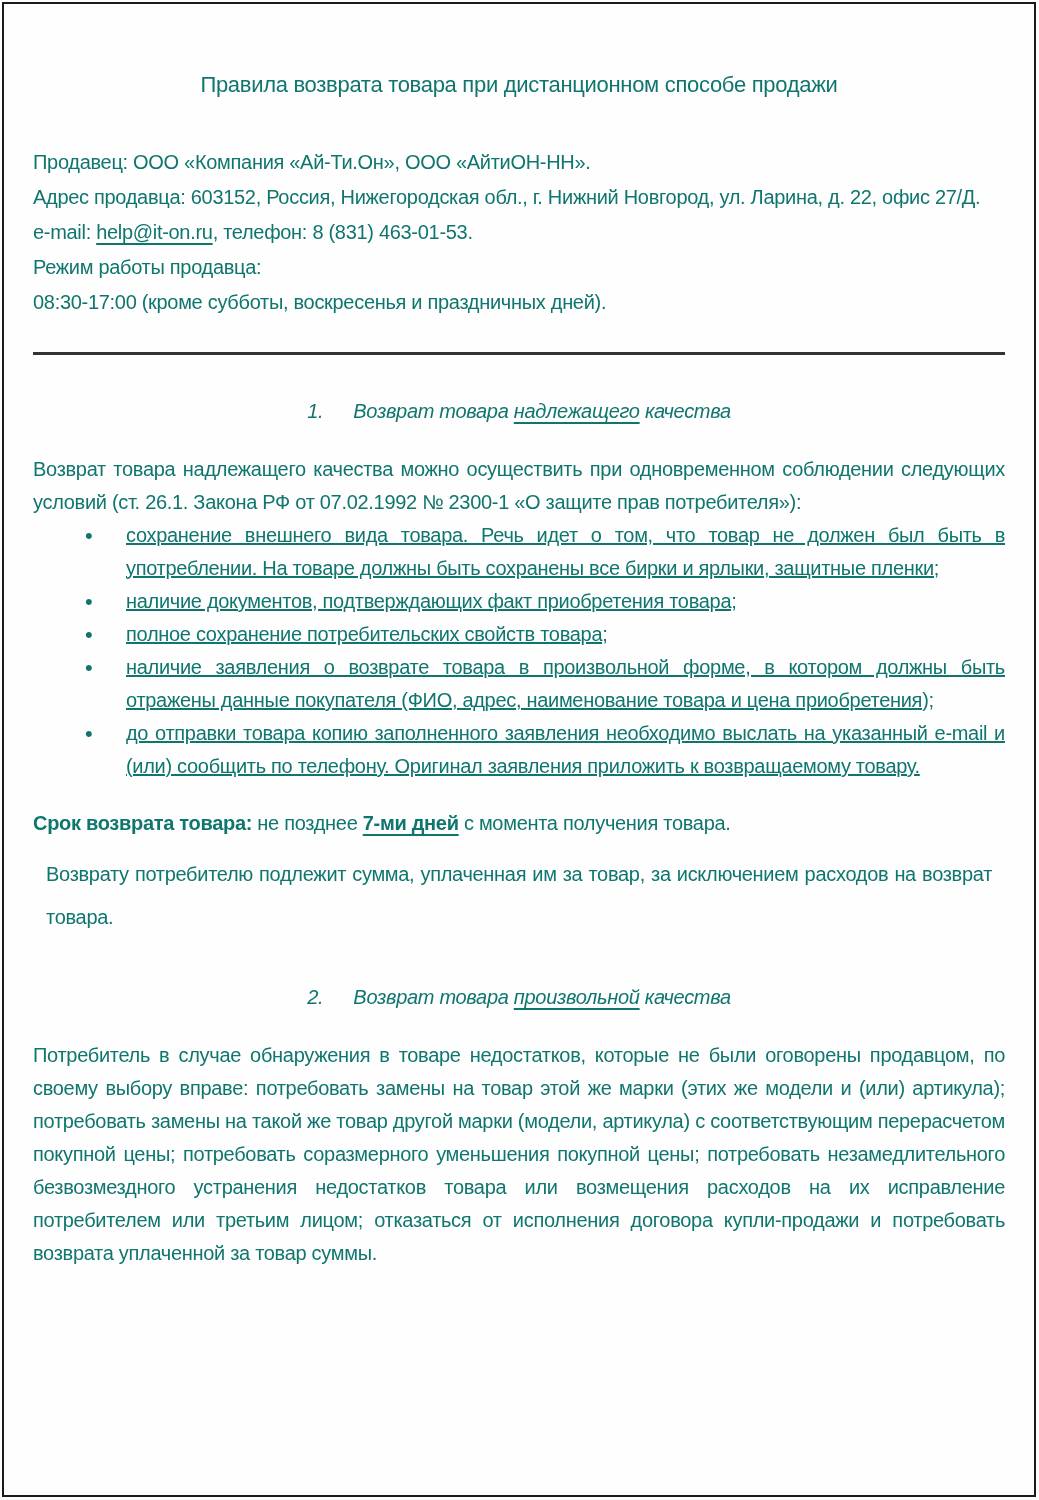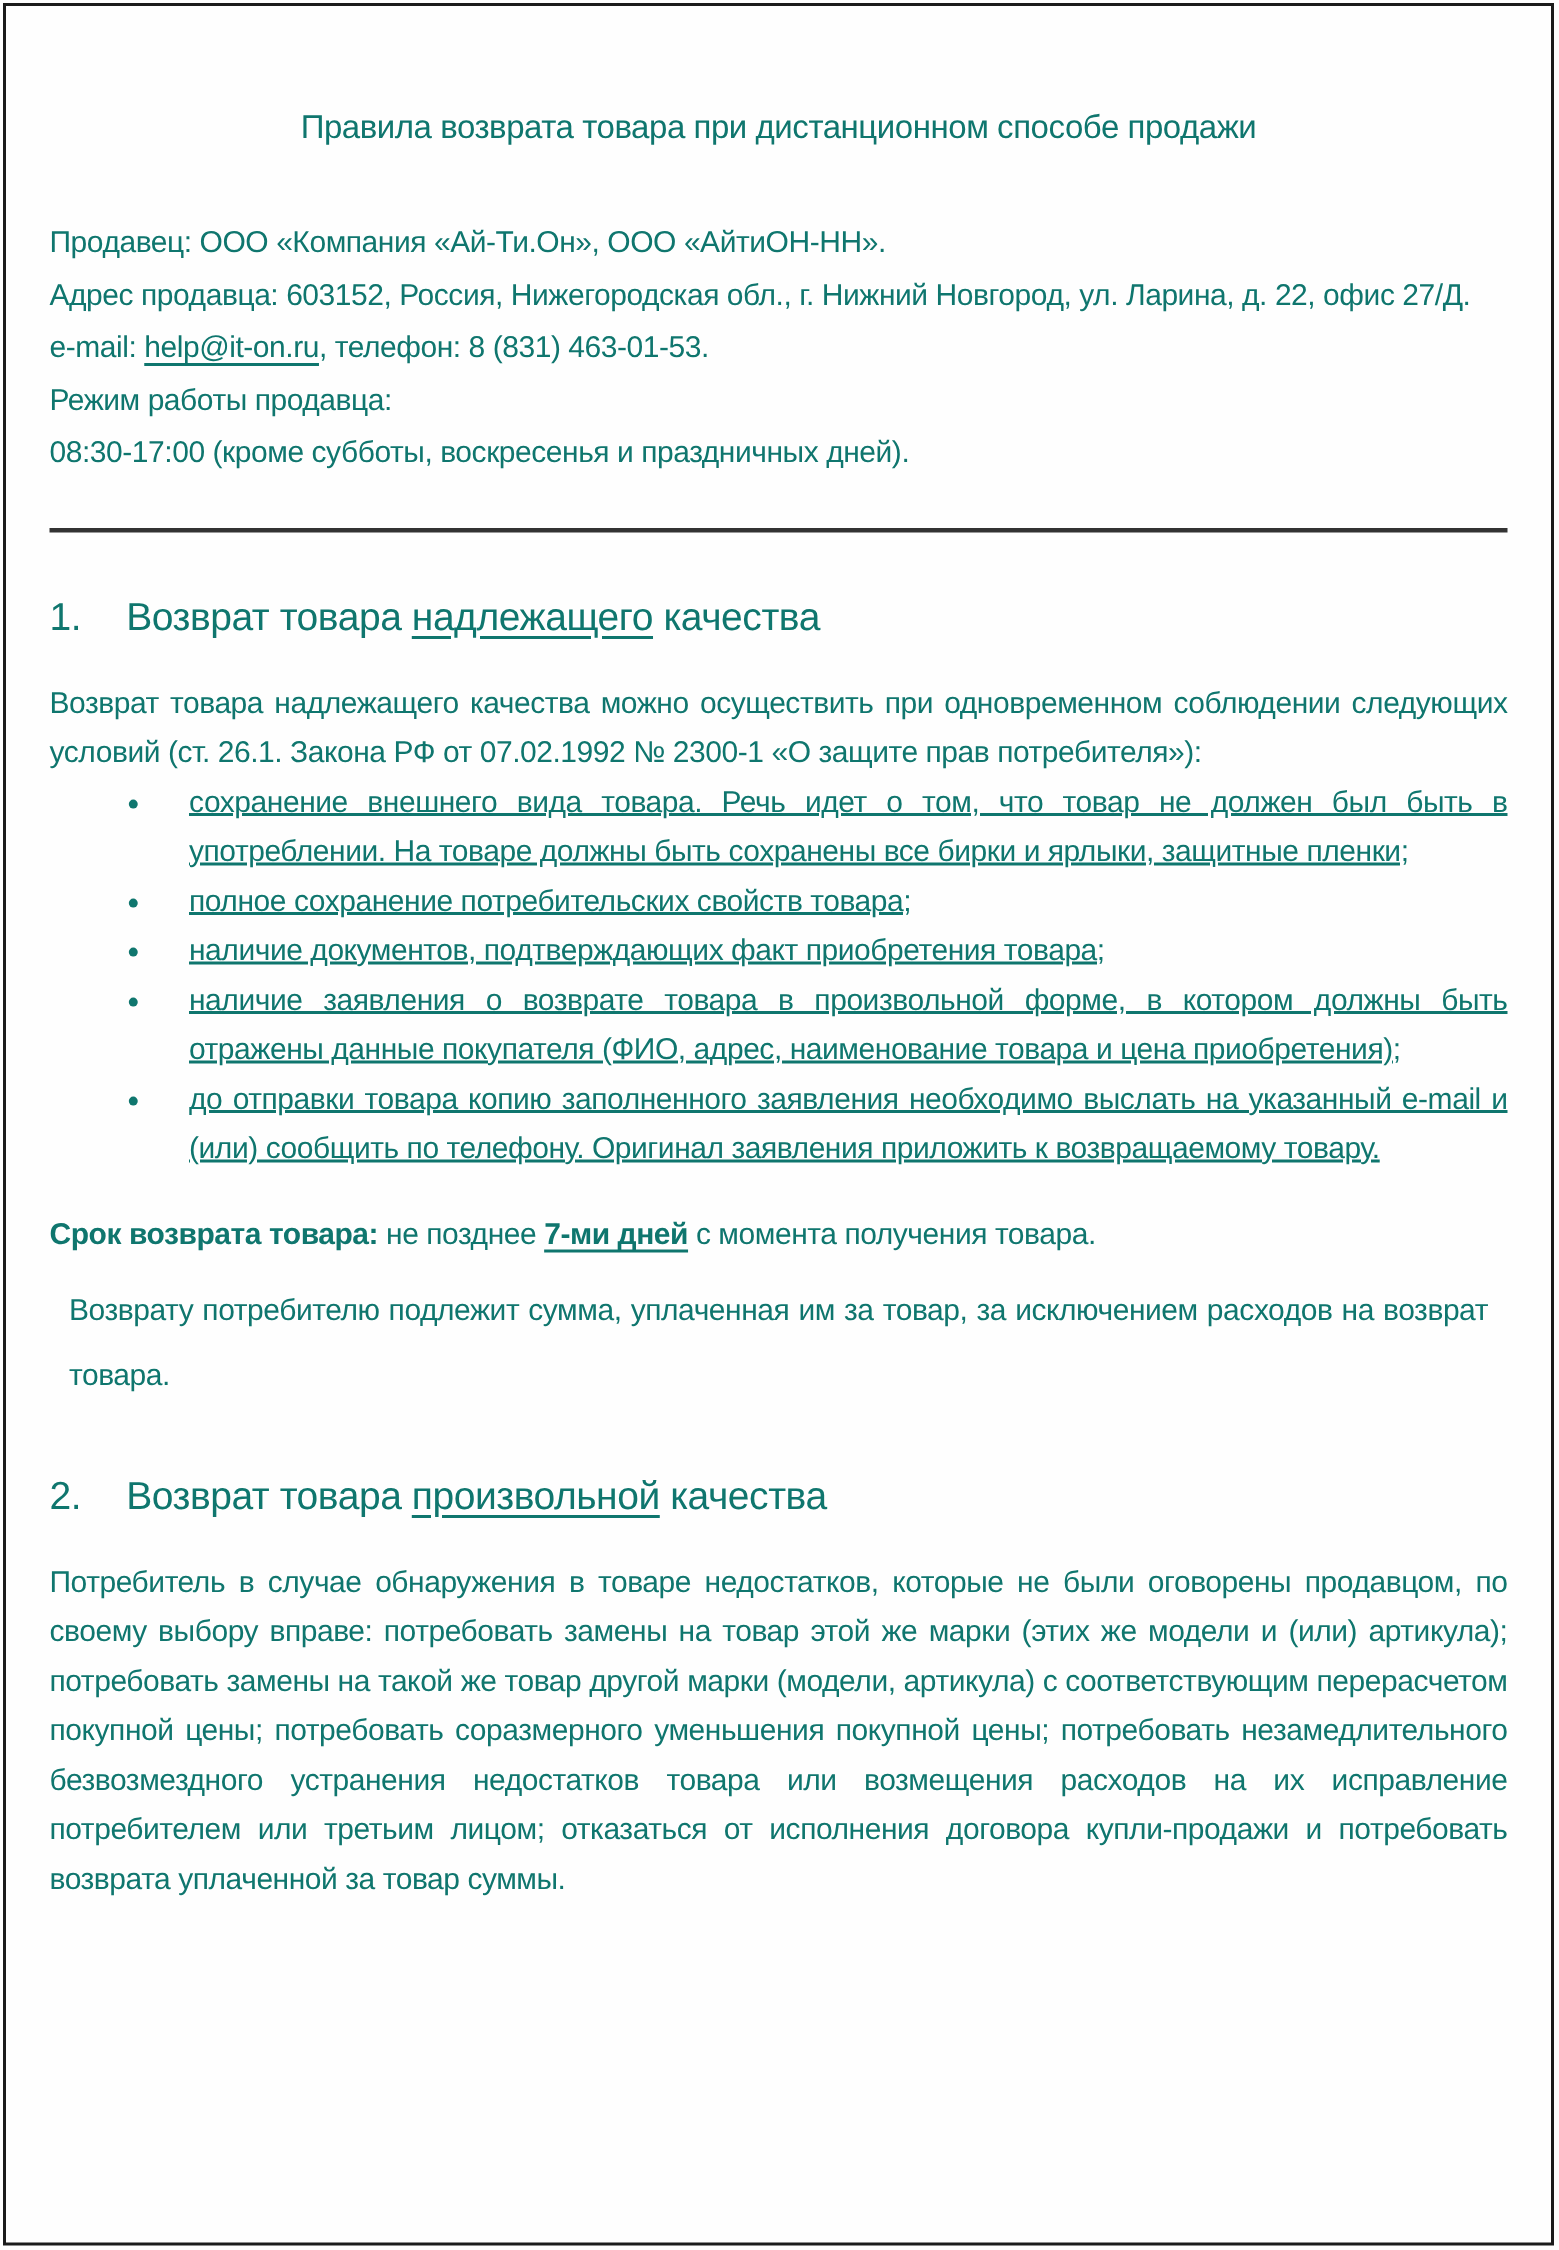--- a/index.html
+++ b/index.html
@@ -40,25 +40,26 @@
   }
   .seller-block p { margin: 0; }
   .justify { text-align: justify; }
   .u { text-decoration: underline; text-underline-offset: 4px; }
   .divider {
     border: none;
     border-top: 3px solid #333333;
     margin: 32px 0 0 0;
   }
   .section-heading {
-    text-align: left;
-    font-size: 26px;
+    text-align: center;
+    font-size: 20px;
     line-height: 32px;
     font-weight: normal;
     margin: 40px 0 0 0;
+    font-style: italic;
   }
   .section-heading .num { margin-right: 30px; }
   .body-par {
     font-size: 20px;
     line-height: 33px;
     margin: 26px 0 0 0;
   }
   ul.bullets {
     list-style: none;
     margin: 0;
@@ -115,22 +116,22 @@
     </div>
 
     <hr class="divider">
 
     <h2 class="section-heading"><span class="num">1.</span><span>Возврат товара </span><span class="u">надлежащего</span><span> качества</span></h2>
 
     <p class="body-par justify">Возврат товара надлежащего качества можно осуществить при одновременном соблюдении следующих условий (ст. 26.1. Закона РФ от 07.02.1992 № 2300-1 «О защите прав потребителя»):</p>
 
     <ul class="bullets">
       <li>сохранение внешнего вида товара. Речь идет о том, что товар не должен был быть в употреблении. На товаре должны быть сохранены все бирки и ярлыки, защитные пленки;</li>
+      <li>наличие документов, подтверждающих факт приобретения товара;</li>
       <li>полное сохранение потребительских свойств товара;</li>
-      <li>наличие документов, подтверждающих факт приобретения товара;</li>
       <li>наличие заявления о возврате товара в произвольной форме, в котором должны быть отражены данные покупателя (ФИО, адрес, наименование товара и цена приобретения);</li>
       <li>до отправки товара копию заполненного заявления необходимо выслать на указанный e-mail и (или) сообщить по телефону.  Оригинал заявления приложить к возвращаемому товару.</li>
     </ul>
 
     <p class="term-par"><span class="b">Срок возврата товара:</span><span> не позднее </span><span class="bu">7-ми дней</span><span> с момента получения товара.</span></p>
 
     <p class="refund-par justify">Возврату потребителю подлежит сумма, уплаченная им за товар, за исключением расходов на возврат товара.</p>
 
     <h2 class="section-heading" style="margin-top:42px;"><span class="num">2.</span><span>Возврат товара </span><span class="u">произвольной</span><span> качества</span></h2>
 

